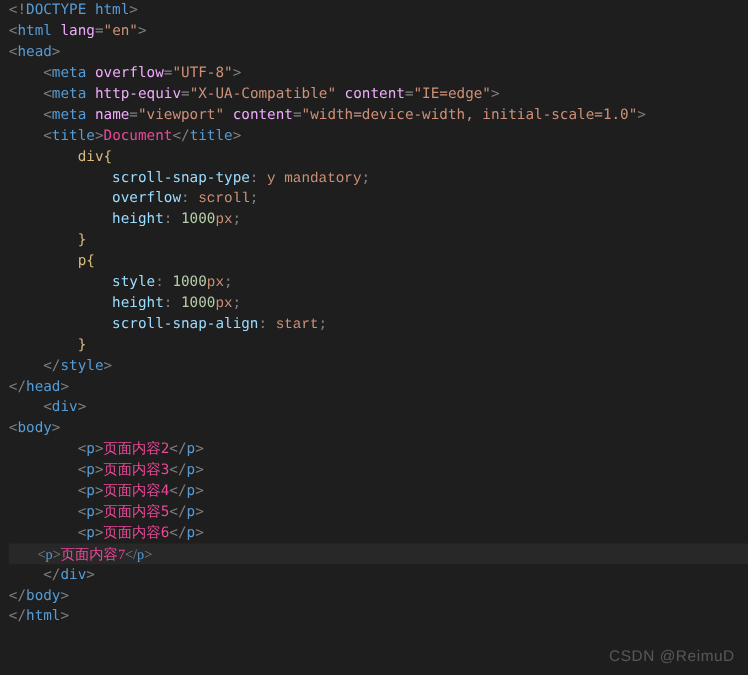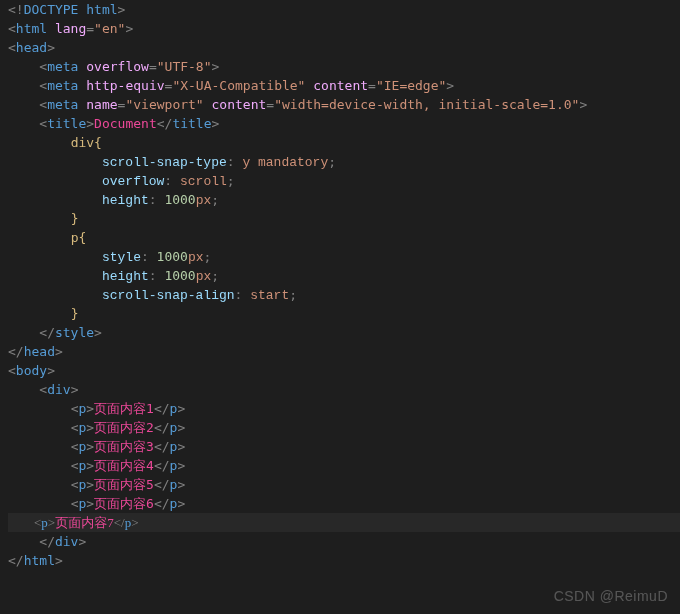--- a/index.html
+++ b/index.html
@@ -16,21 +16,21 @@
 }
 .editor { padding: 0 0 0 8px; }
 .line { white-space: pre; height: 19px; }
 .line.highlight { background: #282828; font-family: Liberation Serif, serif; }
 .punct { color: #808080; }
 .tag { color: #569cd6; }
 .attr-name { color: #f0abfc; }
 .attr-value { color: #ce9178; }
 .selector { color: #d7ba7d; }
 .brace { color: #d7ba7d; }
-.prop { color: #9cdcfe; font-family: Liberation Mono, monospace; }
+.prop { color: #9cdcfe; }
 .val-str { color: #ce9178; font-family: Liberation Mono, monospace; }
 .val-num { color: #b5cea8; }
 .text { color: #ec4899; }
 .watermark {
   position: absolute;
   right: 12px;
   bottom: 8px;
   color: rgba(255,255,255,0.25);
   font-size: 14px;
   font-family: sans-serif;
@@ -54,26 +54,26 @@
 <div class="line">            <span class="prop">overflow</span><span class="punct">:</span> <span class="val-str">scroll</span><span class="punct">;</span></div>
 <div class="line">            <span class="prop">height</span><span class="punct">:</span> <span class="val-num">1000</span><span class="val-str">px</span><span class="punct">;</span></div>
 <div class="line">        <span class="brace">}</span></div>
 <div class="line">        <span class="selector">p</span><span class="brace">{</span></div>
 <div class="line">            <span class="prop">style</span><span class="punct">:</span> <span class="val-num">1000</span><span class="val-str">px</span><span class="punct">;</span></div>
 <div class="line">            <span class="prop">height</span><span class="punct">:</span> <span class="val-num">1000</span><span class="val-str">px</span><span class="punct">;</span></div>
 <div class="line">            <span class="prop">scroll-snap-align</span><span class="punct">:</span> <span class="val-str">start</span><span class="punct">;</span></div>
 <div class="line">        <span class="brace">}</span></div>
 <div class="line">    <span class="punct">&lt;/</span><span class="tag">style</span><span class="punct">&gt;</span></div>
 <div class="line"><span class="punct">&lt;/</span><span class="tag">head</span><span class="punct">&gt;</span></div>
+<div class="line">    <span class="punct">&lt;</span><span class="tag">div</span><span class="punct">&gt;</span></div>
 <div class="line"><span class="punct">&lt;</span><span class="tag">body</span><span class="punct">&gt;</span></div>
-<div class="line">    <span class="punct">&lt;</span><span class="tag">div</span><span class="punct">&gt;</span></div>
-<div class="line">        <span class="punct">&lt;</span><span class="tag">p</span><span class="punct">&gt;</span><span class="text">页面内容1</span><span class="punct">&lt;/</span><span class="tag">p</span><span class="punct">&gt;</span></div>
 <div class="line">        <span class="punct">&lt;</span><span class="tag">p</span><span class="punct">&gt;</span><span class="text">页面内容2</span><span class="punct">&lt;/</span><span class="tag">p</span><span class="punct">&gt;</span></div>
 <div class="line">        <span class="punct">&lt;</span><span class="tag">p</span><span class="punct">&gt;</span><span class="text">页面内容3</span><span class="punct">&lt;/</span><span class="tag">p</span><span class="punct">&gt;</span></div>
 <div class="line">        <span class="punct">&lt;</span><span class="tag">p</span><span class="punct">&gt;</span><span class="text">页面内容4</span><span class="punct">&lt;/</span><span class="tag">p</span><span class="punct">&gt;</span></div>
 <div class="line">        <span class="punct">&lt;</span><span class="tag">p</span><span class="punct">&gt;</span><span class="text">页面内容5</span><span class="punct">&lt;/</span><span class="tag">p</span><span class="punct">&gt;</span></div>
 <div class="line">        <span class="punct">&lt;</span><span class="tag">p</span><span class="punct">&gt;</span><span class="text">页面内容6</span><span class="punct">&lt;/</span><span class="tag">p</span><span class="punct">&gt;</span></div>
 <div class="line highlight">        <span class="punct">&lt;</span><span class="tag">p</span><span class="punct">&gt;</span><span class="text">页面内容7</span><span class="punct">&lt;/</span><span class="tag">p</span><span class="punct">&gt;</span></div>
 <div class="line">    <span class="punct">&lt;/</span><span class="tag">div</span><span class="punct">&gt;</span></div>
+<div class="line"><span class="punct">&lt;/</span><span class="tag">body</span><span class="punct">&gt;</span></div>
 <div class="line"><span class="punct">&lt;/</span><span class="tag">html</span><span class="punct">&gt;</span></div>
 </div>
 
 <div class="watermark">CSDN @ReimuD</div>
 
 </body></html>

